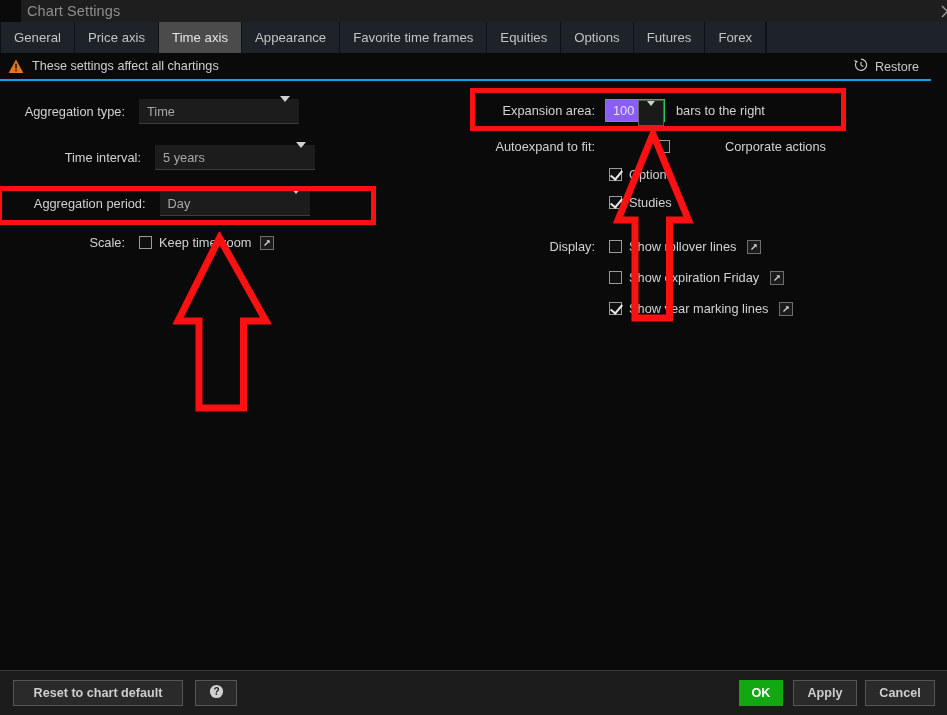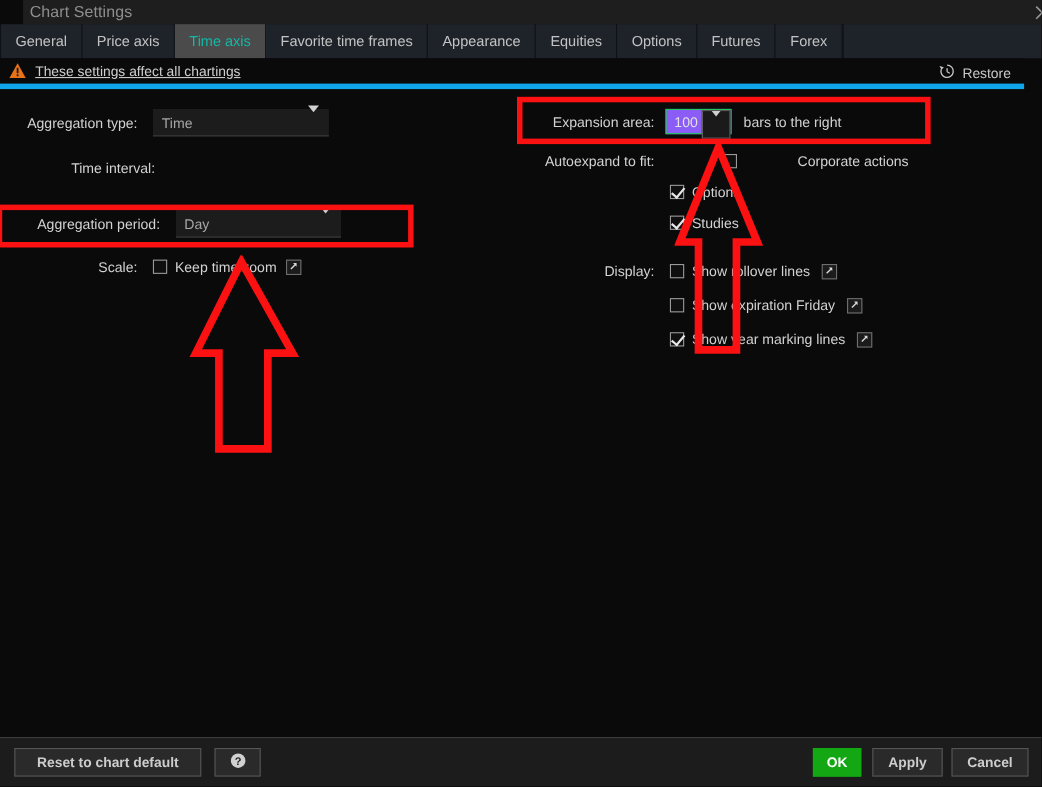--- a/index.html
+++ b/index.html
@@ -44,31 +44,30 @@
     display: flex; align-items: center;
     padding: 0 13px;
     font-size: 13.2px;
     color: #c3c3c3;
     border-right: 1px solid #0e1116;
     white-space: nowrap;
   }
   .tab:first-child { border-left: 1px solid #0e1116; }
   .tab.active {
     background: #4b4b4b;
-    color: #14b8a6;
+    color: #e5e5e5;
   }
   .tabbar-filler { flex: 1; border-left: 1px solid #0e1116; }
 
   
   .warnbar {
     position: absolute; left: 0; top: 53px; width: 931px; height: 28px;
     background: #0a0a0a;
     display: flex; align-items: center;
-    border-bottom: 5px solid #0ea5e9;
-    text-decoration: underline;
+    border-bottom: 2px solid #0ea5e9;
   }
   .warn-icon { margin-left: 8px; margin-right: 8px; display:flex; }
   .warn-text { font-size: 12.6px; color: #cfcfcf; }
   .restore {
     position: absolute; right: 12px; top: 0; height: 27px;
     display: flex; align-items: center; gap: 6px;
     font-size: 12.6px; color: #c9c9c9;
   }
 
   
@@ -202,24 +201,24 @@
     <div class="tab">
         <span>General</span>
       </div>
     <div class="tab">
         <span>Price axis</span>
       </div>
     <div class="tab active">
         <span>Time axis</span>
       </div>
     <div class="tab">
+        <span>Appearance</span>
+      </div>
+    <div class="tab">
         <span>Favorite time frames</span>
-      </div>
-    <div class="tab">
-        <span>Appearance</span>
       </div>
     <div class="tab">
         <span>Equities</span>
       </div>
     <div class="tab">
         <span>Options</span>
       </div>
     <div class="tab">
         <span>Futures</span>
       </div>
@@ -257,20 +256,24 @@
     <div class="row" style="left:0; top:17px; width:310px;">
       <span class="field-label" style="width:125px;">Aggregation type:</span>
       <div class="combo-flat" style="margin-left:14px;">
         <span class="val">Time</span>
         <span class="caret"><span class="caret-tri"></span></span>
       </div>
     </div>
 
     <div class="row" style="left:16px; top:63px; width:310px;">
       <span class="field-label" style="width:125px;">Time interval:</span>
+      <div class="combo-flat" style="margin-left:14px;">
+        <span class="val">5 years</span>
+        <span class="caret"><span class="caret-tri"></span></span>
+      </div>
     </div>
 
     <div class="row" style="left:0; top:109px; width:310px;padding-left:28px;">
       <span class="field-label" style="width:125px;">Aggregation period:</span>
       <div class="combo-flat" style="margin-left:14px;">
         <span class="val">Day</span>
         <span class="caret"><span class="caret-tri"></span></span>
       </div>
     </div>
 

